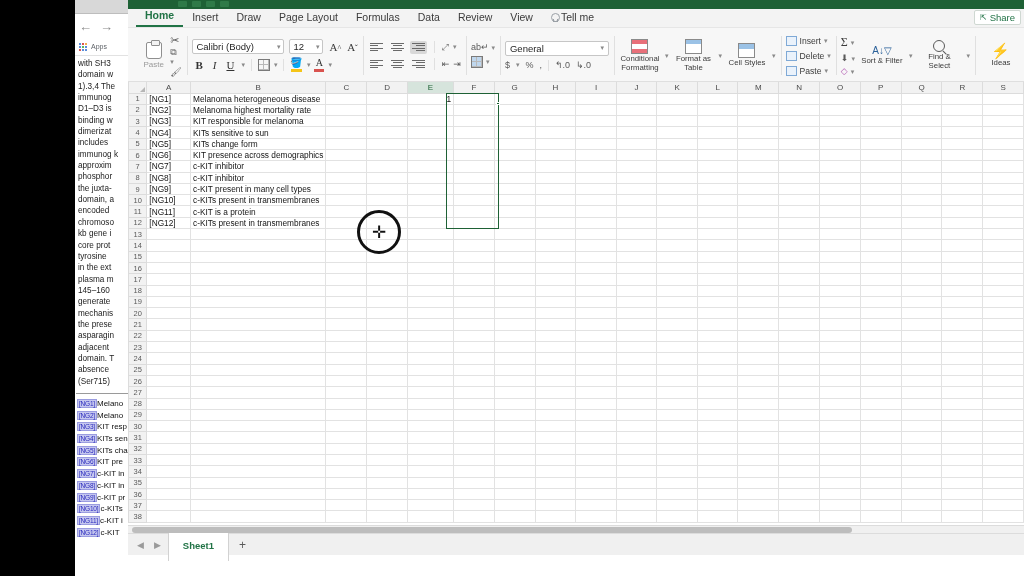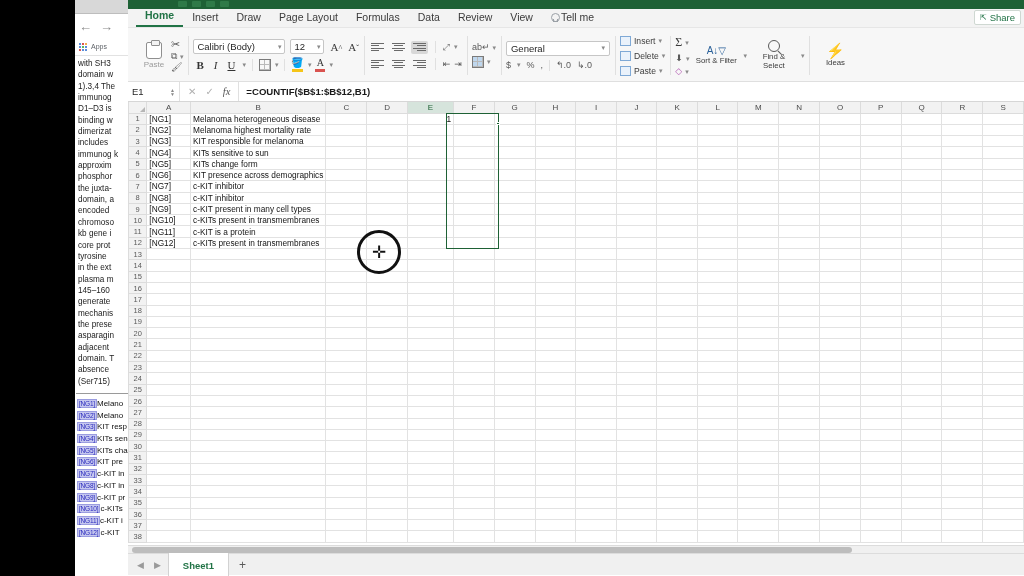--- a/index.html
+++ b/index.html
@@ -429,20 +429,37 @@
             <span class="caret">▾</span>
             <span class="icn-sm">%</span>
             <span class="icn-sm">,</span>
             <span style="width:1px;height:11px;background:#e0e0e0;display:inline-block;"></span>
             <span class="icn-sm">↰.0</span>
             <span class="icn-sm">↳.0</span>
           </div>
         </div>
       </div>
 
+      <div class="rgroup" style="gap:4px;">
+        <div class="bigbtn">
+          <span class="tbl-ic cf"></span>
+          <span class="lbl">Conditional Formatting</span>
+        </div>
+        <span class="caret">▾</span>
+        <div class="bigbtn">
+          <span class="tbl-ic ft"></span>
+          <span class="lbl">Format as Table</span>
+        </div>
+        <span class="caret">▾</span>
+        <div class="bigbtn">
+          <span class="tbl-ic cs"></span>
+          <span class="lbl">Cell Styles</span>
+        </div>
+        <span class="caret">▾</span>
+      </div>
 
       <div class="rgroup">
         <div class="col" style="gap:1px;">
           <div class="menuitem">
             <span class="mi-ic"></span>
             <span>Insert</span>
             <span class="caret">▾</span>
           </div>
           <div class="menuitem">
             <span class="mi-ic"></span>
@@ -485,35 +502,20 @@
       </div>
 
       <div class="rgroup">
         <div class="bigbtn">
           <span class="bolt">⚡</span>
           <span class="lbl">Ideas</span>
         </div>
       </div>
     </div>
 
-    <div class="fbar">
-      <div class="namebox">
-        <span>E1</span>
-        <span class="spin">
-            <span>▲</span>
-            <span>▼</span>
-          </span>
-      </div>
-      <div class="fb-btns">
-        <span class="fb-x">✕</span>
-        <span class="fb-ck">✓</span>
-        <span class="fb-fx">fx</span>
-      </div>
-      <div class="fb-input">=COUNTIF($B$1:$B$12,B1)</div>
-    </div>
 
     <div class="gridwrap">
       <table class="sheet">
         <thead>
             <tr id="colhdr">
               <th class="corner"></th>
               <th class="hdr-cell" style="width: 46px;">A</th>
               <th class="hdr-cell" style="width: 92px;">B</th>
               <th class="hdr-cell" style="width: 47px;">C</th>
               <th class="hdr-cell" style="width: 47px;">D</th>

